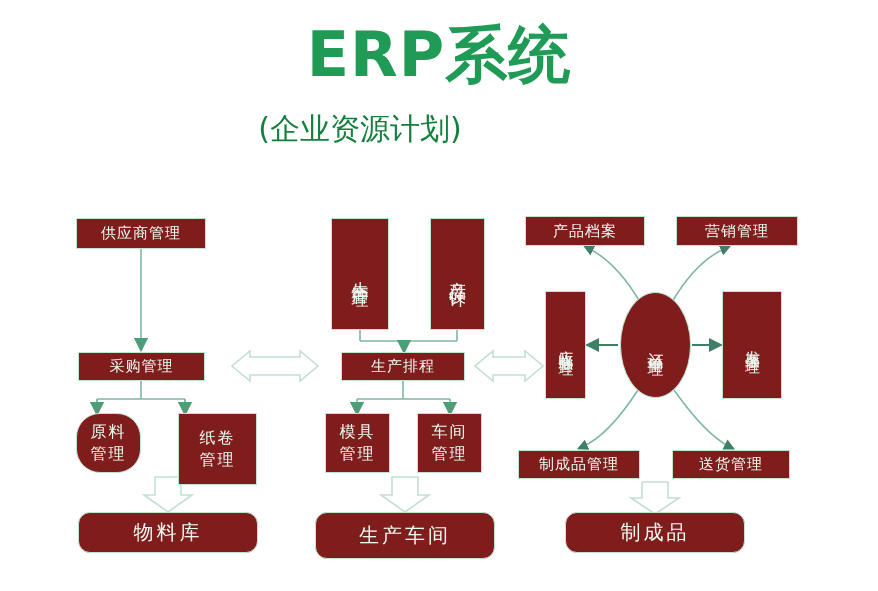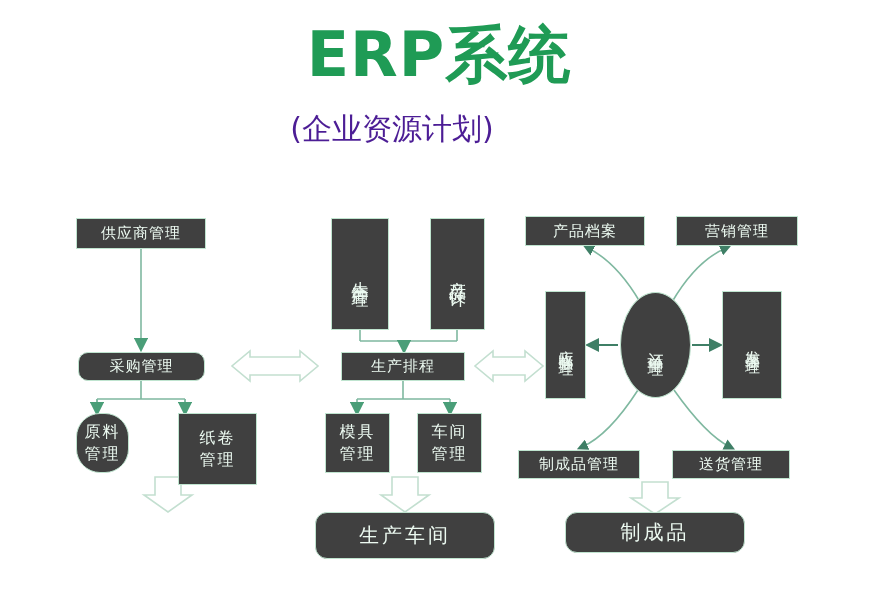--- a/index.html
+++ b/index.html
@@ -34,29 +34,28 @@
     letter-spacing: 1px;
     line-height: 1;
   }
   .subtitle {
     position: absolute;
     left: 0;
     top: 114px;
     width: 720px;
     text-align: center;
     font-size: 30px;
-    color: #4c1d95;
+    color: #15803d;
     line-height: 1;
-    padding-left: 32px;
   }
 
   
   .node {
     position: absolute;
-    background: #404040;
+    background: #7f1d1d;
     border: 1px solid #bfe4cf;
     color: #ecfaf1;
     display: flex;
     align-items: center;
     justify-content: center;
     text-align: center;
     box-sizing: border-box;
     font-size: 15px;
     letter-spacing: 1px;
     line-height: 1.12;
@@ -164,28 +163,29 @@
     <g>
       <line x1="692" y1="345" x2="716" y2="345" stroke="#3f7f66" stroke-width="2" marker-end="url(#solidArrowSm)"></line>
     </g>
     <g>
       <path d="M642,482 L668,482 L668,498 L679,498 L655,514 L631,498 L642,498 Z" fill="#ffffff" stroke="#c3dfd0" stroke-width="1.6"></path>
     </g>
   </svg>
 
   <div class="node" style="left:76px; top:218px; width:130px; height:31px;">供应商管理</div>
 
-  <div class="node" style="left:78px; top:352px; width:127px; height:29px;border-radius:10px;">采购管理</div>
-
-  <div class="node two-line" style="left:76px; top:413px; width:53px; height:60px;border-radius:24px;">原料
+  <div class="node" style="left:78px; top:352px; width:127px; height:29px;">采购管理</div>
+
+  <div class="node two-line" style="left:76px; top:413px; width:65px; height:60px;border-radius:24px;">原料
 管理</div>
 
   <div class="node two-line" style="left:178px; top:413px; width:79px; height:72px;">纸卷
 管理</div>
 
+  <div class="node rounded" style="left:78px; top:512px; width:180px; height:41px;">物料库</div>
 
   <div class="node vertical" style="left:331px; top:218px; width:58px; height:112px; font-size:17px;">生产管理</div>
 
   <div class="node vertical" style="left:430px; top:218px; width:55px; height:112px; font-size:17px;">产品设计</div>
 
   <div class="node" style="left:341px; top:352px; width:124px; height:29px;">生产排程</div>
 
   <div class="node two-line" style="left:325px; top:413px; width:65px; height:60px;">模具
 管理</div>
 

